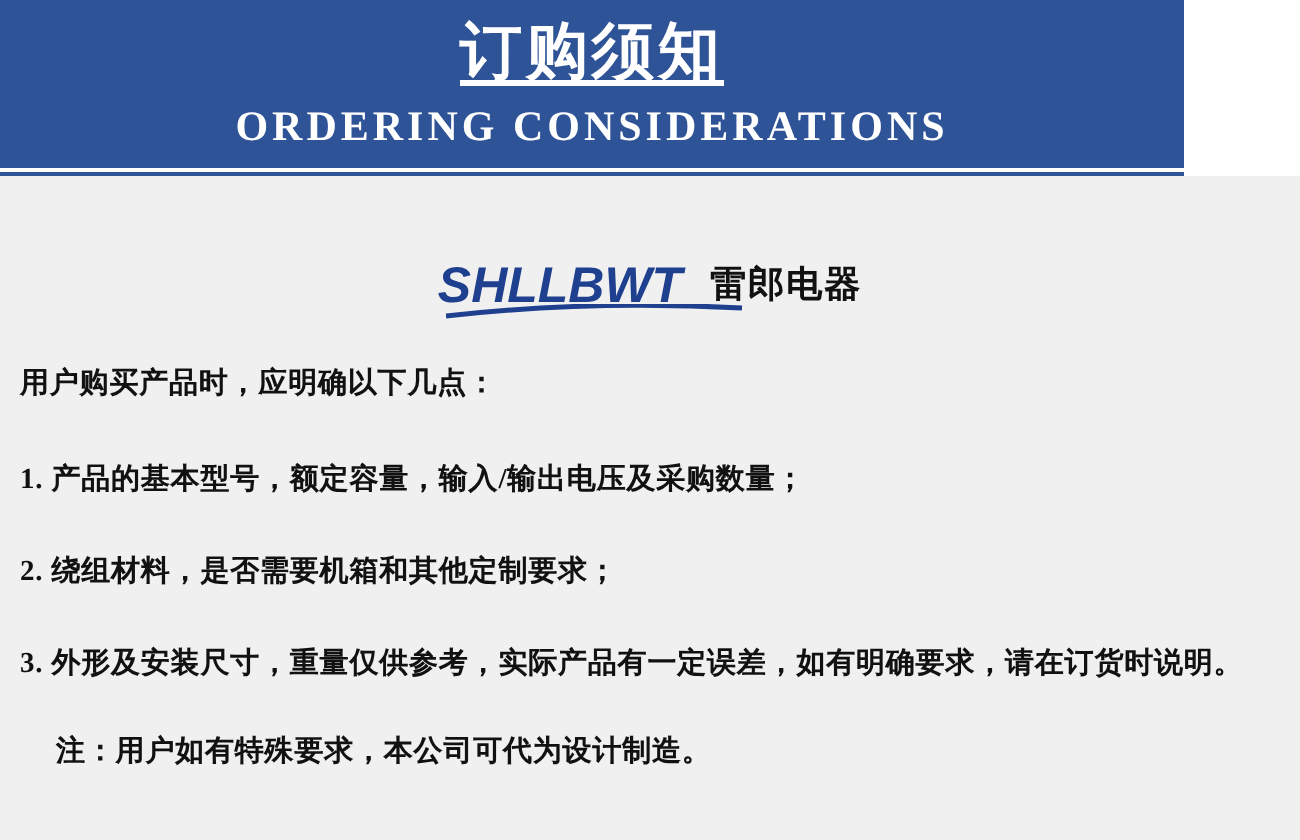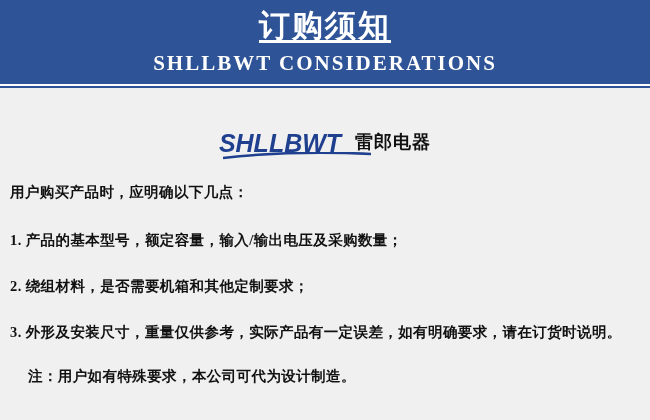--- a/index.html
+++ b/index.html
@@ -16,21 +16,21 @@
   .page {
     position: relative;
     width: 650px;
     height: 420px;
     box-sizing: border-box;
     background: #ffffff;
   }
   
   .header {
     position: relative;
-    width: 650px;
+    width: 592px;
     height: 88px;
     background: #2e5396;
     box-sizing: border-box;
     padding-top: 6px;
   }
   .header-title-cn {
     text-align: center;
     color: #ffffff;
     font-family: "Liberation Serif", serif;
     font-weight: bold;
@@ -129,21 +129,21 @@
     padding-left: 18px;
   }
 </style>
 </head>
 <body>
 
 <div class="page">
 
   <div class="header">
     <div class="header-title-cn">订购须知</div>
-    <div class="header-title-en">SHLLBWT CONSIDERATIONS</div>
+    <div class="header-title-en">ORDERING CONSIDERATIONS</div>
     <div class="header-rule"></div>
   </div>
 
   <div class="body-area">
 
     <div class="logo-row">
       <div class="logo-wrap">
         <div class="logo-mark">SHLLBWT</div>
         <div class="logo-swoosh">
           <svg width="150" height="8" viewBox="0 0 150 8">

